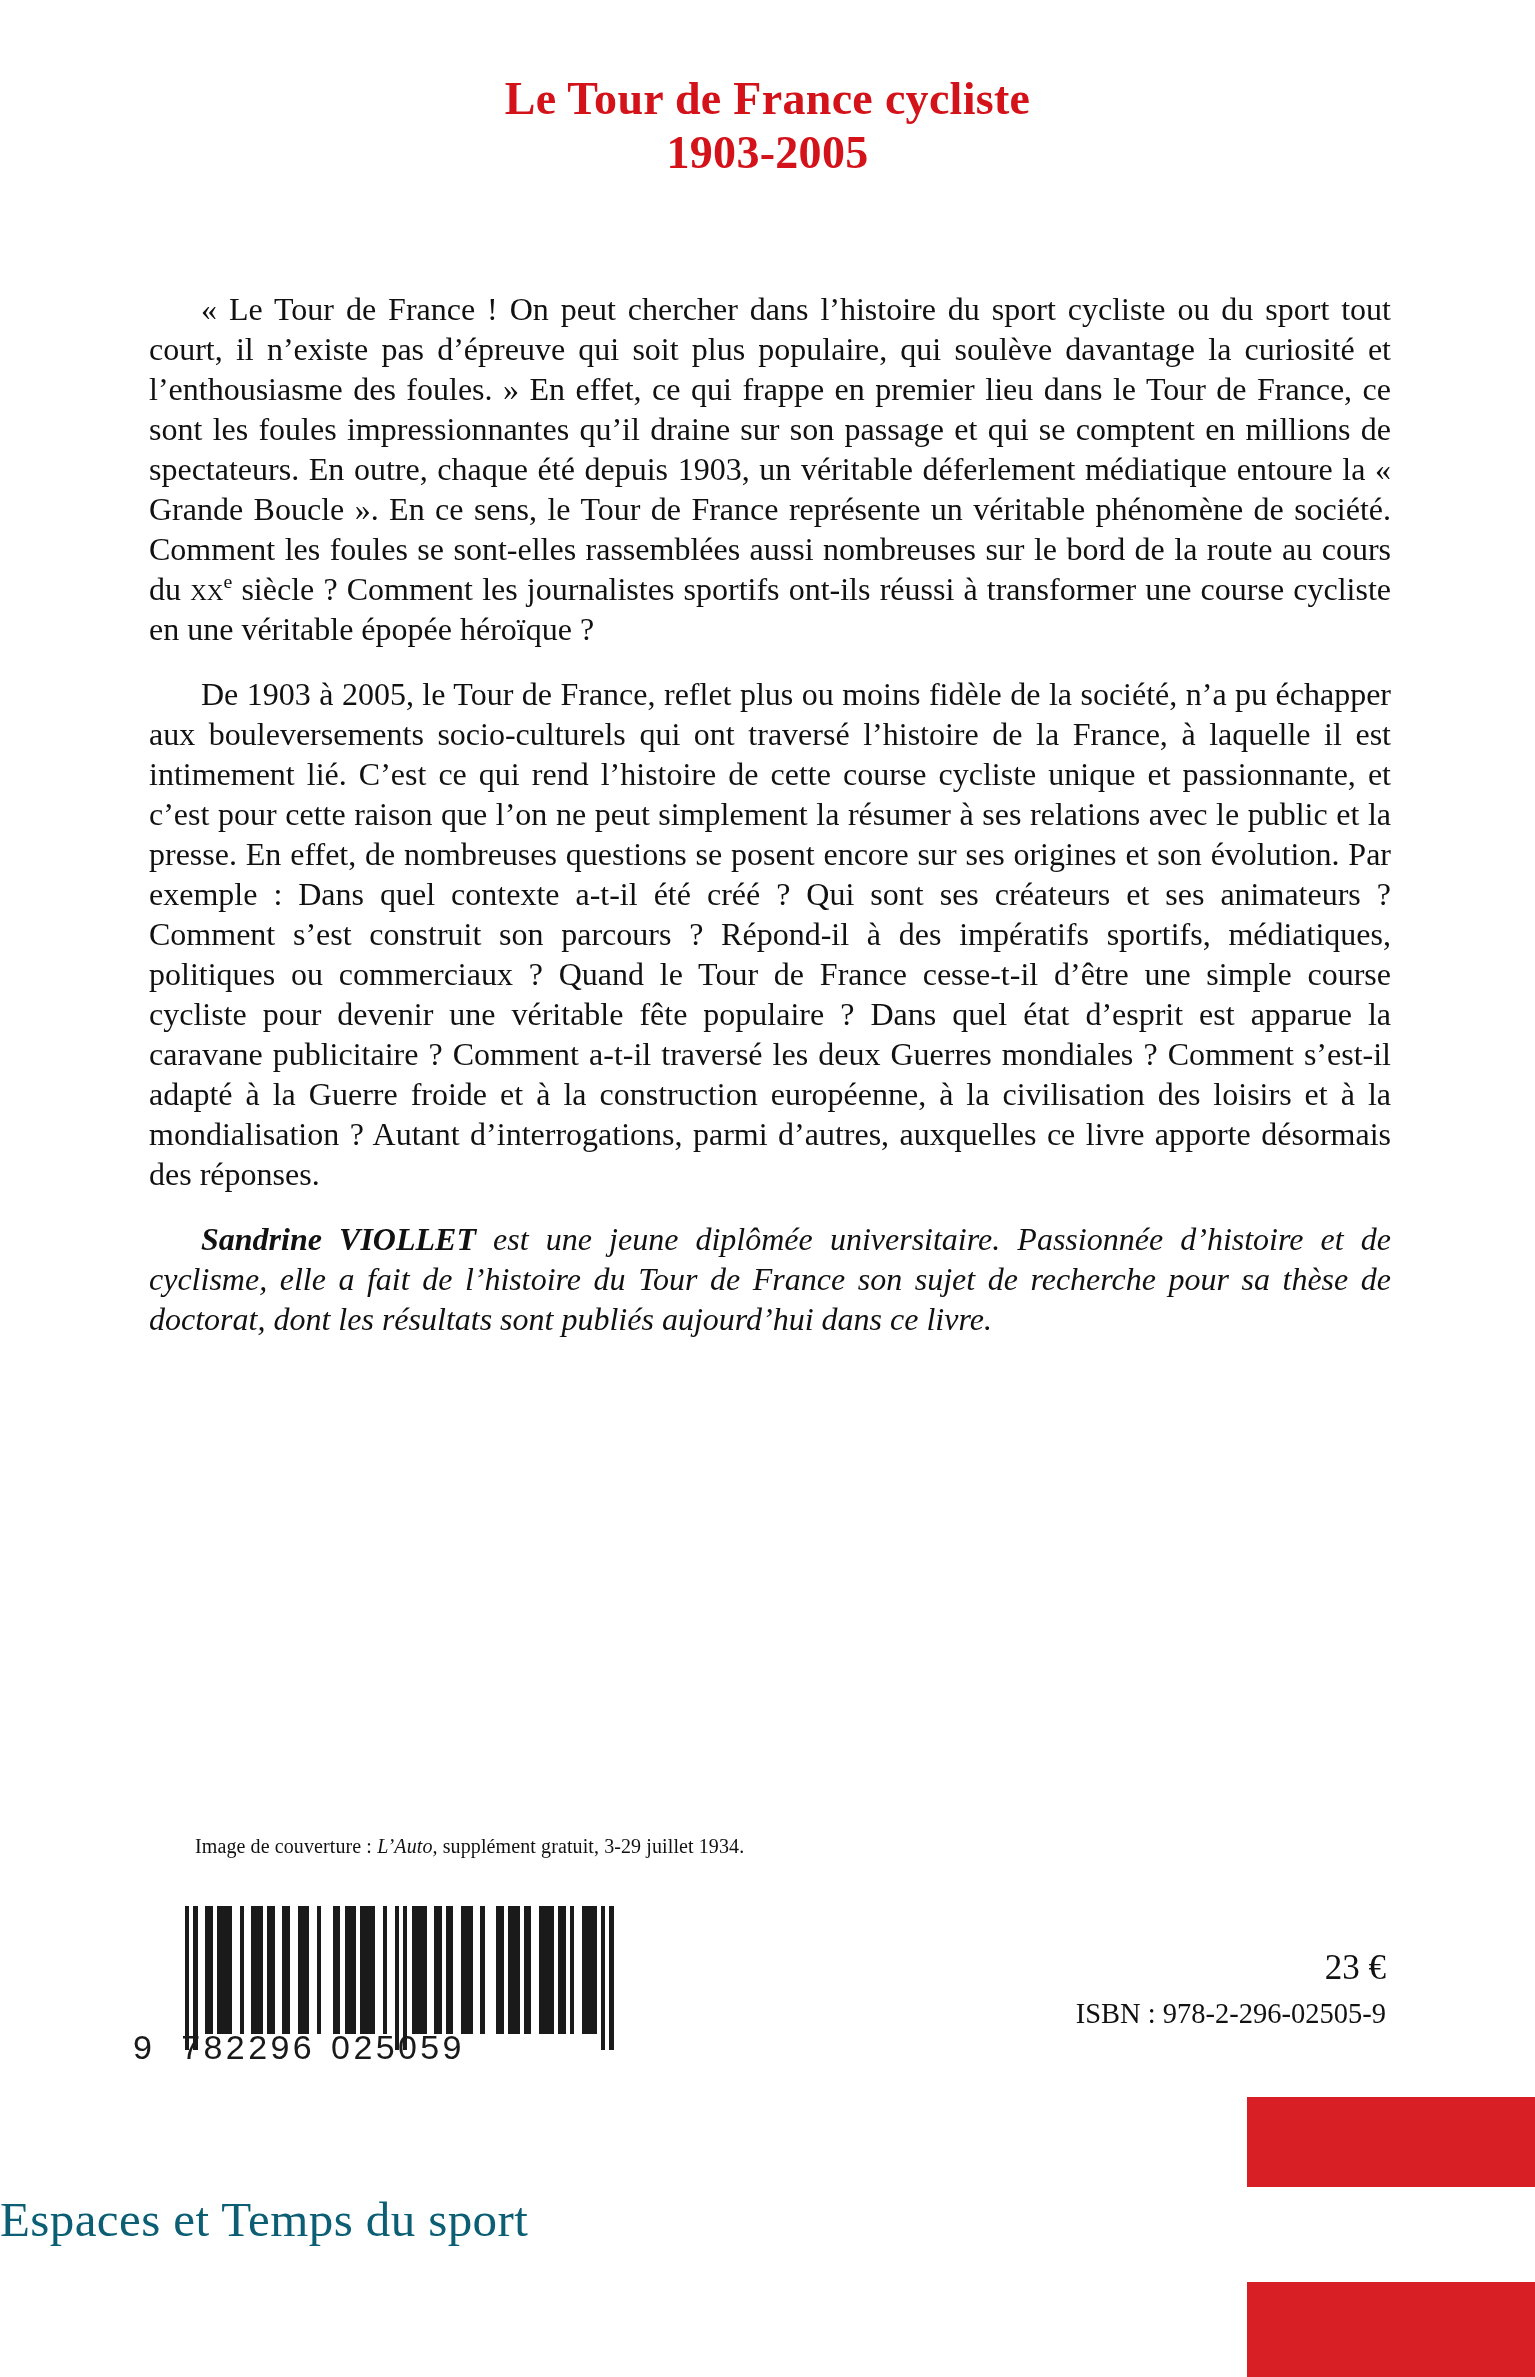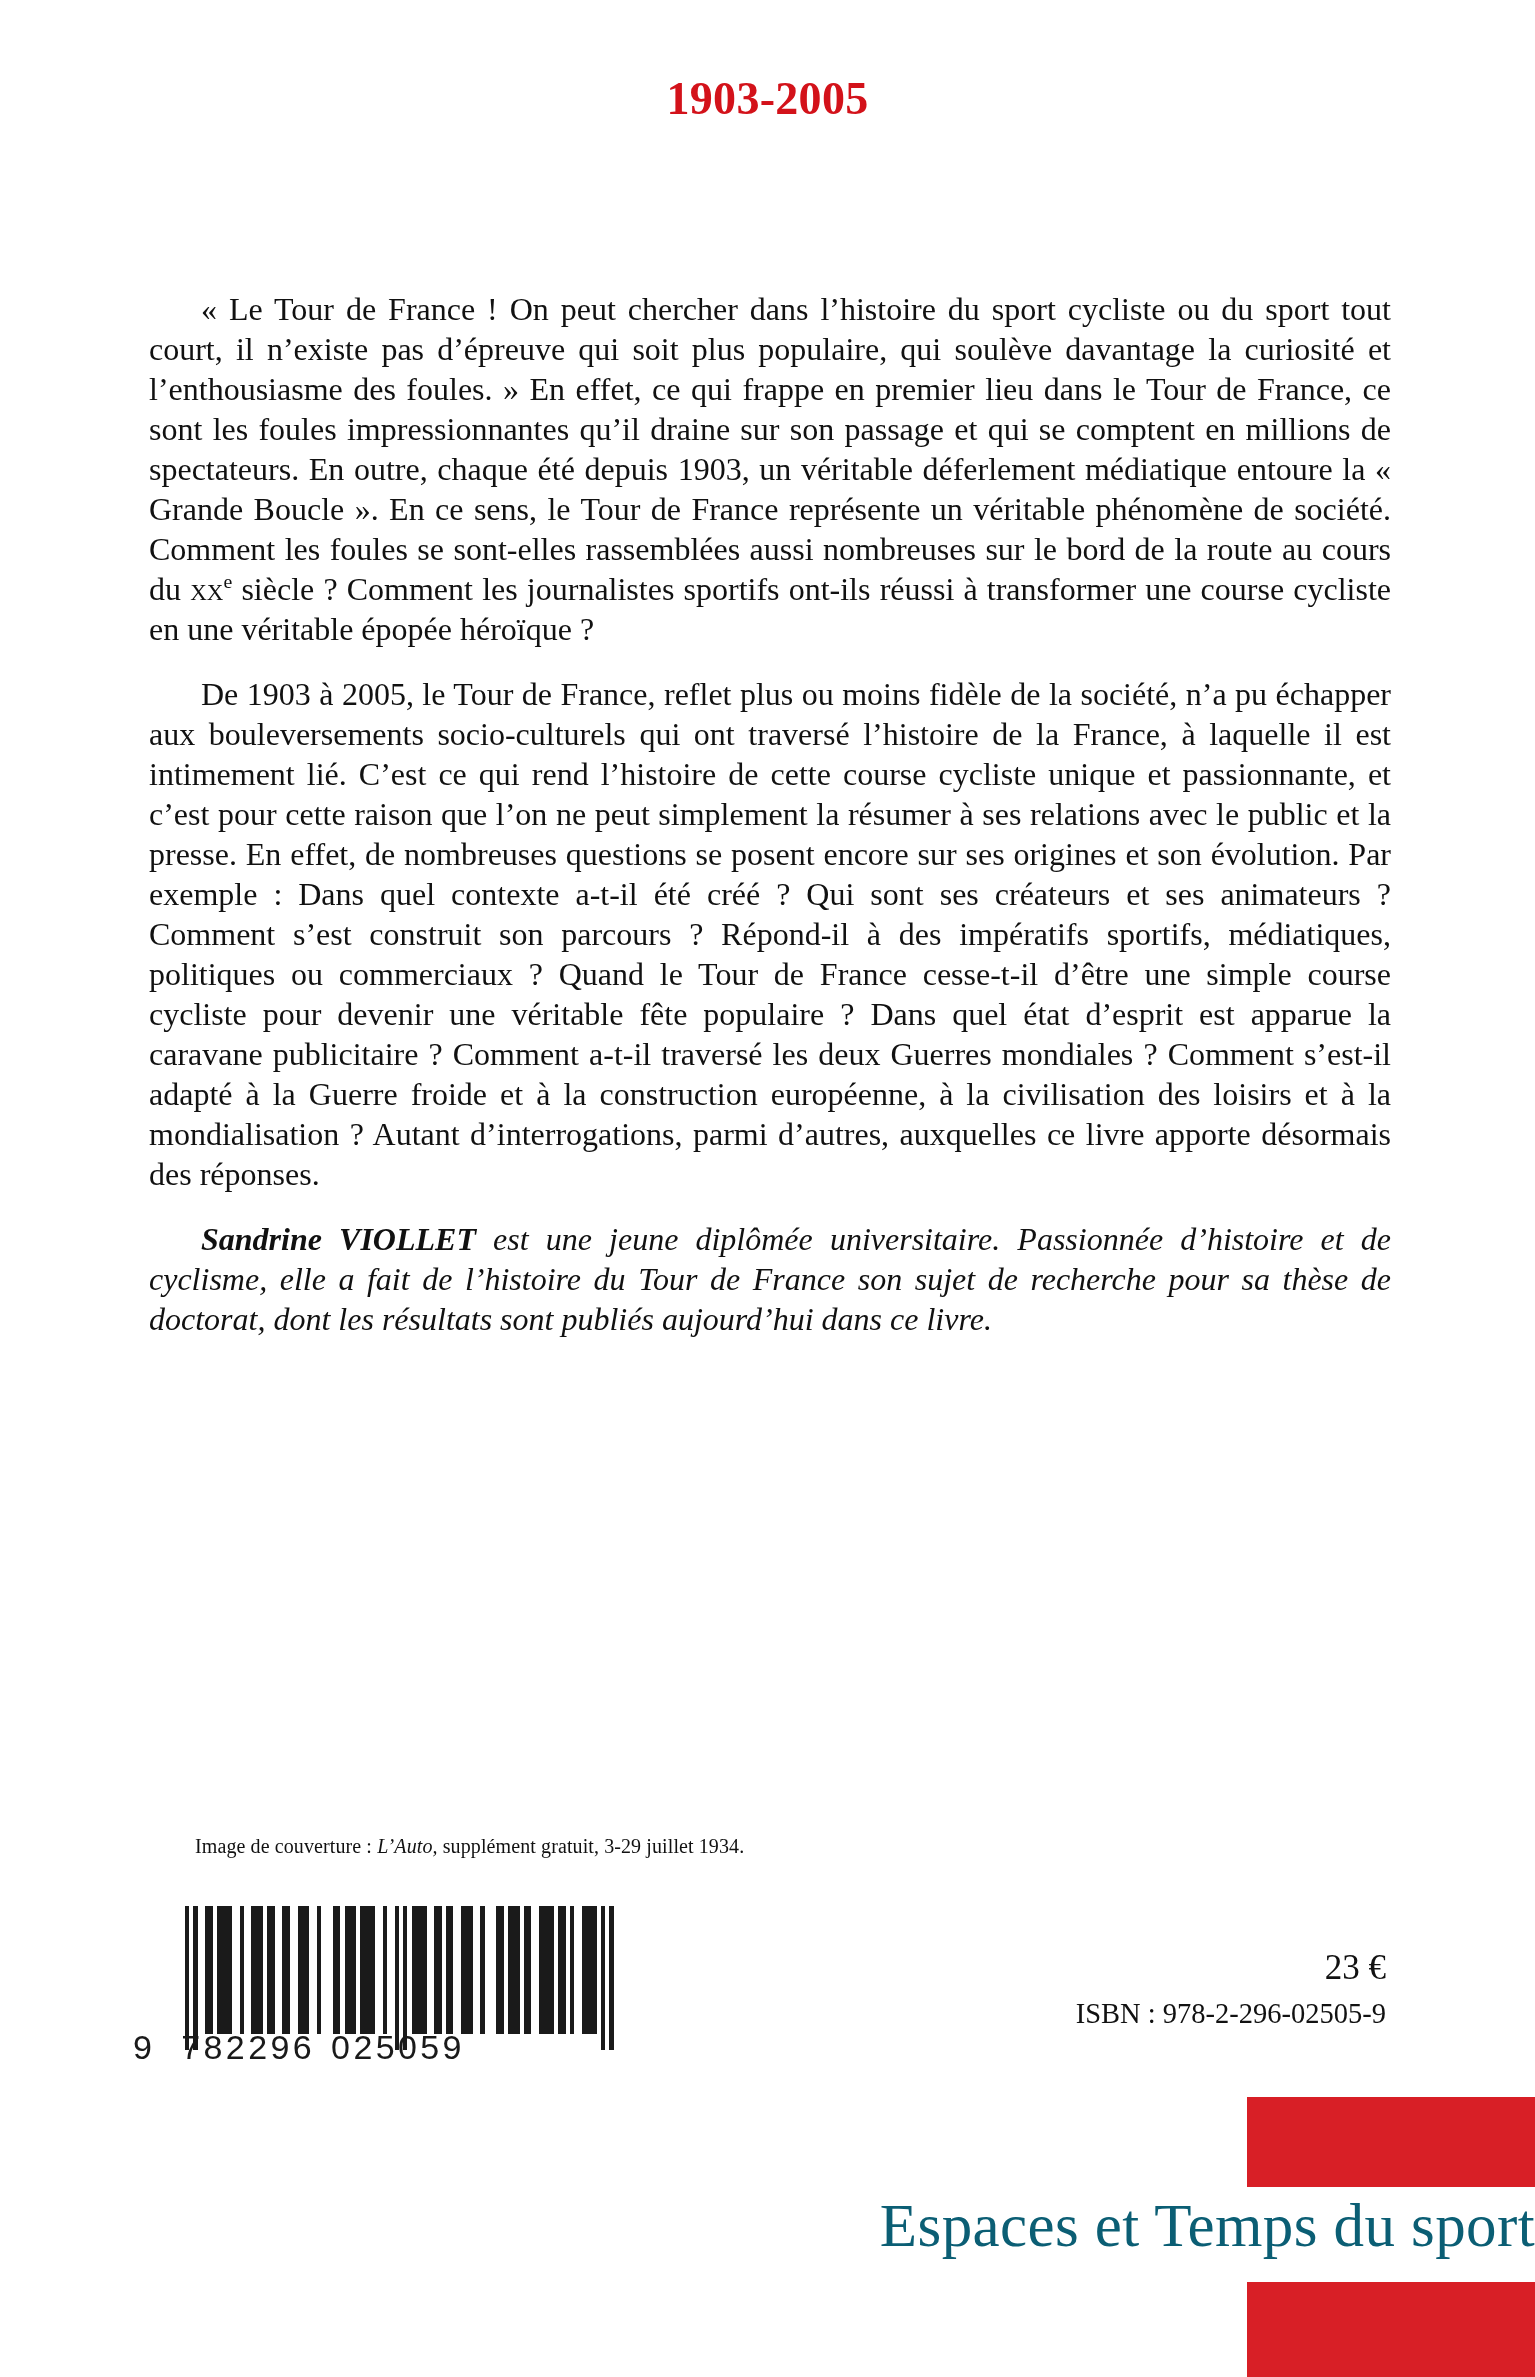--- a/index.html
+++ b/index.html
@@ -160,33 +160,34 @@
     top: 2282px;
     width: 288px;
     height: 96px;
     background: #d81f26;
   }
   .series-title {
     position: absolute;
     left: 0;
     right: 0;
     top: 2195px;
-    text-align: right;
-    font-size: 61px;
+    text-align: left;
+    font-size: 49px;
     line-height: 1;
     color: #0b5e74;
     letter-spacing: 0.4px;
   }
 </style>
 </head>
 <body>
 
 <div class="page">
 
   <div class="title-block">
+    <div class="title-line">Le Tour de France cycliste</div>
     <div class="title-line">1903-2005</div>
   </div>
 
   <div class="text-column">
 
     <p class="para"><span>« Le Tour de France ! On peut chercher dans l’histoire du sport cycliste ou du sport tout court, il n’existe pas d’épreuve qui soit plus populaire, qui soulève davantage la curiosité et l’enthousiasme des foules. » En effet, ce qui frappe en premier lieu dans le Tour de France, ce sont les foules impressionnantes qu’il draine sur son passage et qui se comptent en millions de spectateurs. En outre, chaque été depuis 1903, un véritable déferlement médiatique entoure la « Grande Boucle ». En ce sens, le Tour de France représente un véritable phénomène de société. Comment les foules se sont-elles rassemblées aussi nombreuses sur le bord de la route au cours du </span><span class="smallcaps">xx</span><span class="sup">e</span><span> siècle ? Comment les journalistes sportifs ont-ils réussi à transformer une course cycliste en une véritable épopée héroïque ?</span></p>
 
     <p class="para">De 1903 à 2005, le Tour de France, reflet plus ou moins fidèle de la société, n’a pu échapper aux bouleversements socio-culturels qui ont traversé l’histoire de la France, à laquelle il est intimement lié. C’est ce qui rend l’histoire de cette course cycliste unique et passionnante, et c’est pour cette raison que l’on ne peut simplement la résumer à ses relations avec le public et la presse. En effet, de nombreuses questions se posent encore sur ses origines et son évolution. Par exemple : Dans quel contexte a-t-il été créé ? Qui sont ses créateurs et ses animateurs ? Comment s’est construit son parcours ? Répond-il à des impératifs sportifs, médiatiques, politiques ou commerciaux ? Quand le Tour de France cesse-t-il d’être une simple course cycliste pour devenir une véritable fête populaire ? Dans quel état d’esprit est apparue la caravane publicitaire ? Comment a-t-il traversé les deux Guerres mondiales ? Comment s’est-il adapté à la Guerre froide et à la construction européenne, à la civilisation des loisirs et à la mondialisation ? Autant d’interrogations, parmi d’autres, auxquelles ce livre apporte désormais des réponses.</p>
 
     <p class="para-author"><span class="author-name">Sandrine VIOLLET</span><span> est une jeune diplômée universitaire. Passionnée d’histoire et de cyclisme, elle a fait de l’histoire du Tour de France son sujet de recherche pour sa thèse de doctorat, dont les résultats sont publiés aujourd’hui dans ce livre.</span></p>

